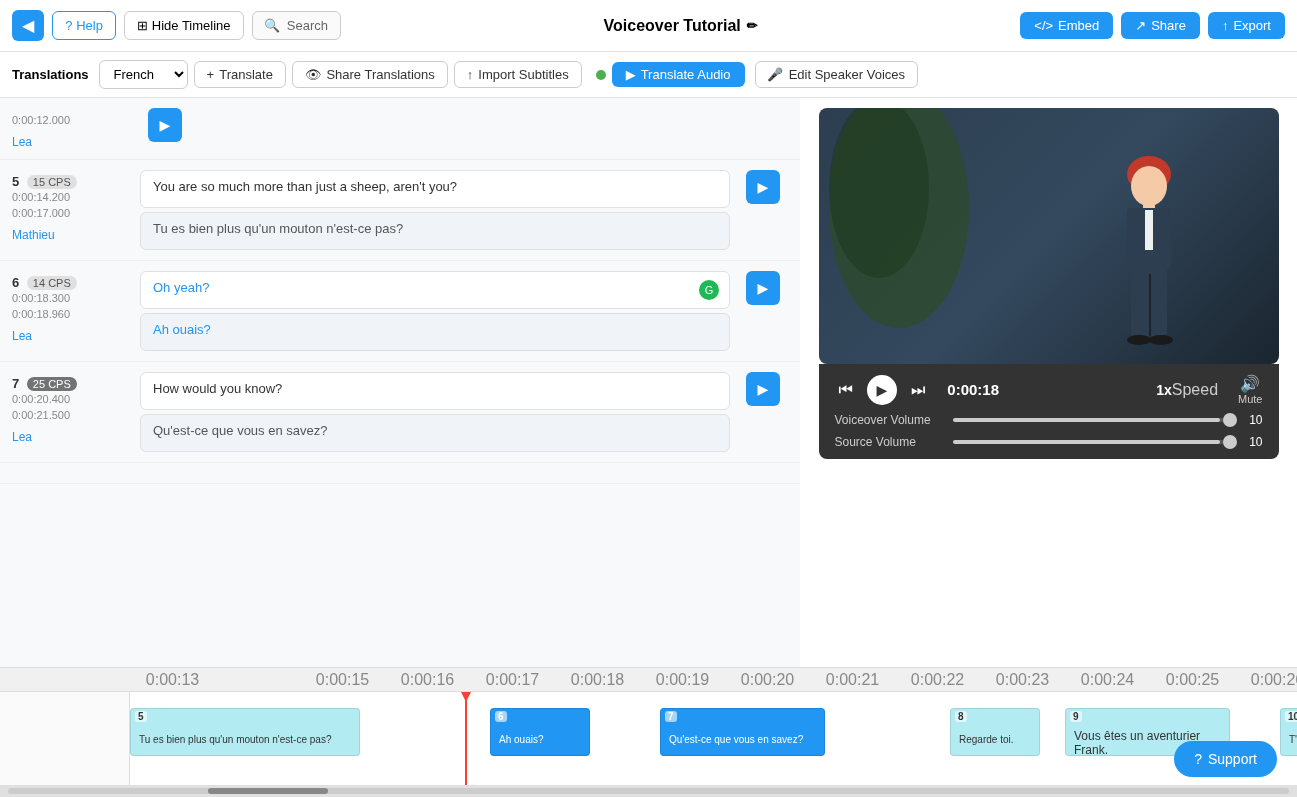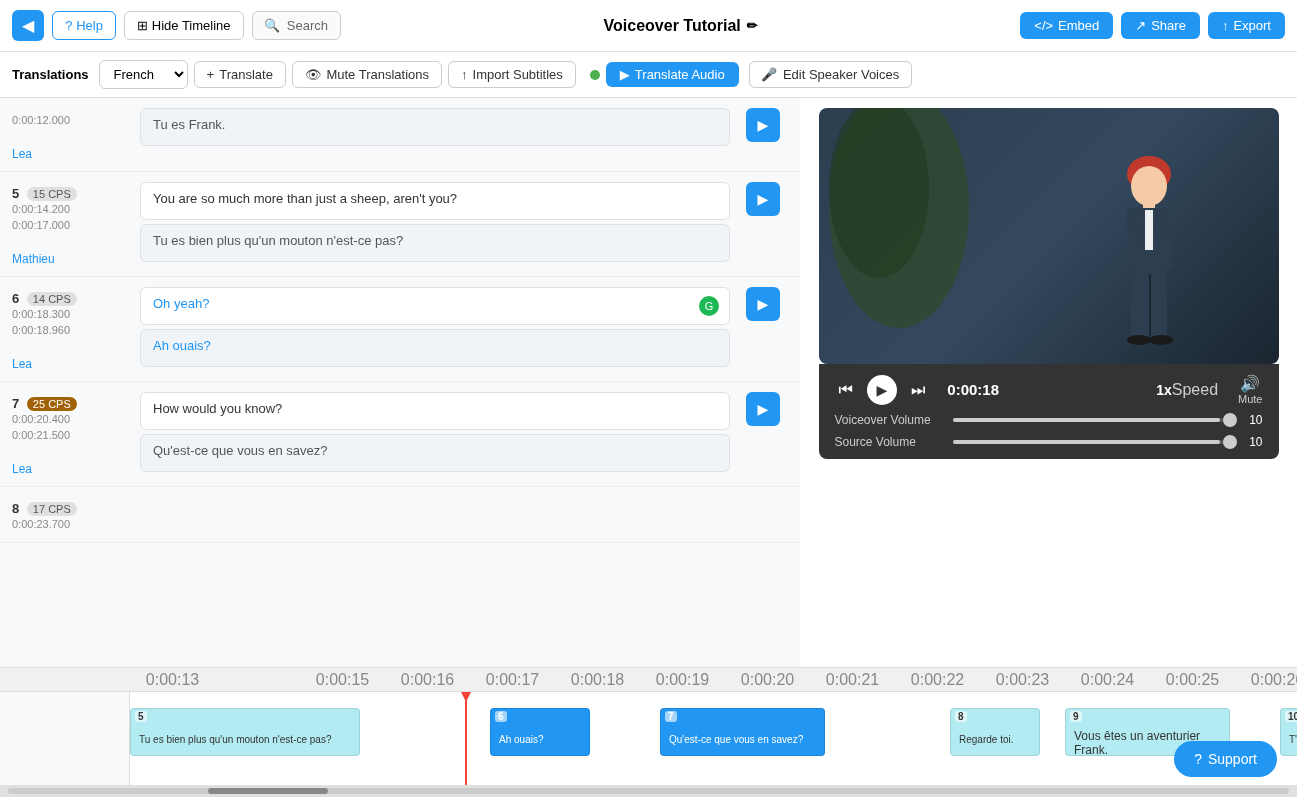--- a/index.html
+++ b/index.html
@@ -78,23 +78,23 @@
       border-bottom: 1px solid #eee; position: relative;
     }
     .subtitle-item-left {
       width: 120px; flex-shrink: 0; padding-top: 4px;
     }
     .item-number { font-size: 13px; font-weight: 600; color: #333; }
     .item-cps {
       display: inline-block; background: #e0e0e0; border-radius: 10px;
       padding: 1px 6px; font-size: 11px; color: #555; margin-left: 4px;
     }
-    .item-cps.high { background: #a16207; color: #fff; }
+    .item-cps.high { background: #737373; color: #fff; }
     .item-time { font-size: 11px; color: #888; line-height: 1.5; }
-    .item-speaker { font-size: 12px; color: #2196f3; font-weight: 500; margin-top: 18px; }
+    .item-speaker { font-size: 12px; color: #2196f3; font-weight: 500; margin-top: 6px; }
     .item-texts { flex: 1; display: flex; flex-direction: column; gap: 4px; }
     .text-box {
       background: #fff; border: 1px solid #e0e0e0; border-radius: 6px;
       padding: 8px 12px; font-size: 13px; color: #333; position: relative; min-height: 38px;
     }
     .text-box.translation { color: #555; background: #f0f4f8; }
     .play-btn-col { width: 50px; display: flex; align-items: center; justify-content: center; }
     .play-btn {
       width: 34px; height: 34px; border-radius: 6px; background: #2196f3;
       border: none; cursor: pointer; display: flex; align-items: center; justify-content: center; color: #fff;
@@ -233,21 +233,21 @@
     <option>French</option>
     <option>Spanish</option>
     <option>German</option>
   </select>
   <button class="btn-toolbar">
     <span>+</span>
     <span>Translate</span>
   </button>
   <button class="btn-toolbar">
     <span>👁</span>
-    <span>Mute Translations</span>
+    <span>Share Translations</span>
   </button>
   <button class="btn-toolbar">
     <span>↑</span>
     <span>Import Subtitles</span>
   </button>
   <span class="status-dot" style="margin-left:8px;"></span>
   <button class="btn-synthesize">
     <span>▶</span>
     <span>Translate Audio</span>
   </button>
@@ -259,23 +259,20 @@
 
 <div class="main-layout">
 
   <div class="subtitle-list">
 
     <div class="subtitle-item">
       <div class="subtitle-item-left">
         <div class="item-time">0:00:12.000</div>
         <div class="item-speaker">Lea</div>
       </div>
-      <div class="item-texts">
-        <div class="text-box translation">Tu es Frank.</div>
-      </div>
       <div class="play-btn-col">
         <button class="play-btn">▶</button>
       </div>
     </div>
 
     <div class="subtitle-item">
       <div class="subtitle-item-left">
         <div>
           <span class="item-number">5</span>
           <span class="item-cps">15 CPS</span>
@@ -327,27 +324,20 @@
       <div class="item-texts">
         <div class="text-box">How would you know?</div>
         <div class="text-box translation">Qu'est-ce que vous en savez?</div>
       </div>
       <div class="play-btn-col">
         <button class="play-btn">▶</button>
       </div>
     </div>
 
     <div class="subtitle-item">
-      <div class="subtitle-item-left">
-        <div>
-          <span class="item-number">8</span>
-          <span class="item-cps">17 CPS</span>
-        </div>
-        <div class="item-time">0:00:23.700</div>
-      </div>
       <div class="play-btn-col">
       </div>
     </div>
 
   </div>
 
   <div class="video-panel">
     <div class="video-frame">
       <div class="video-bg">
 

